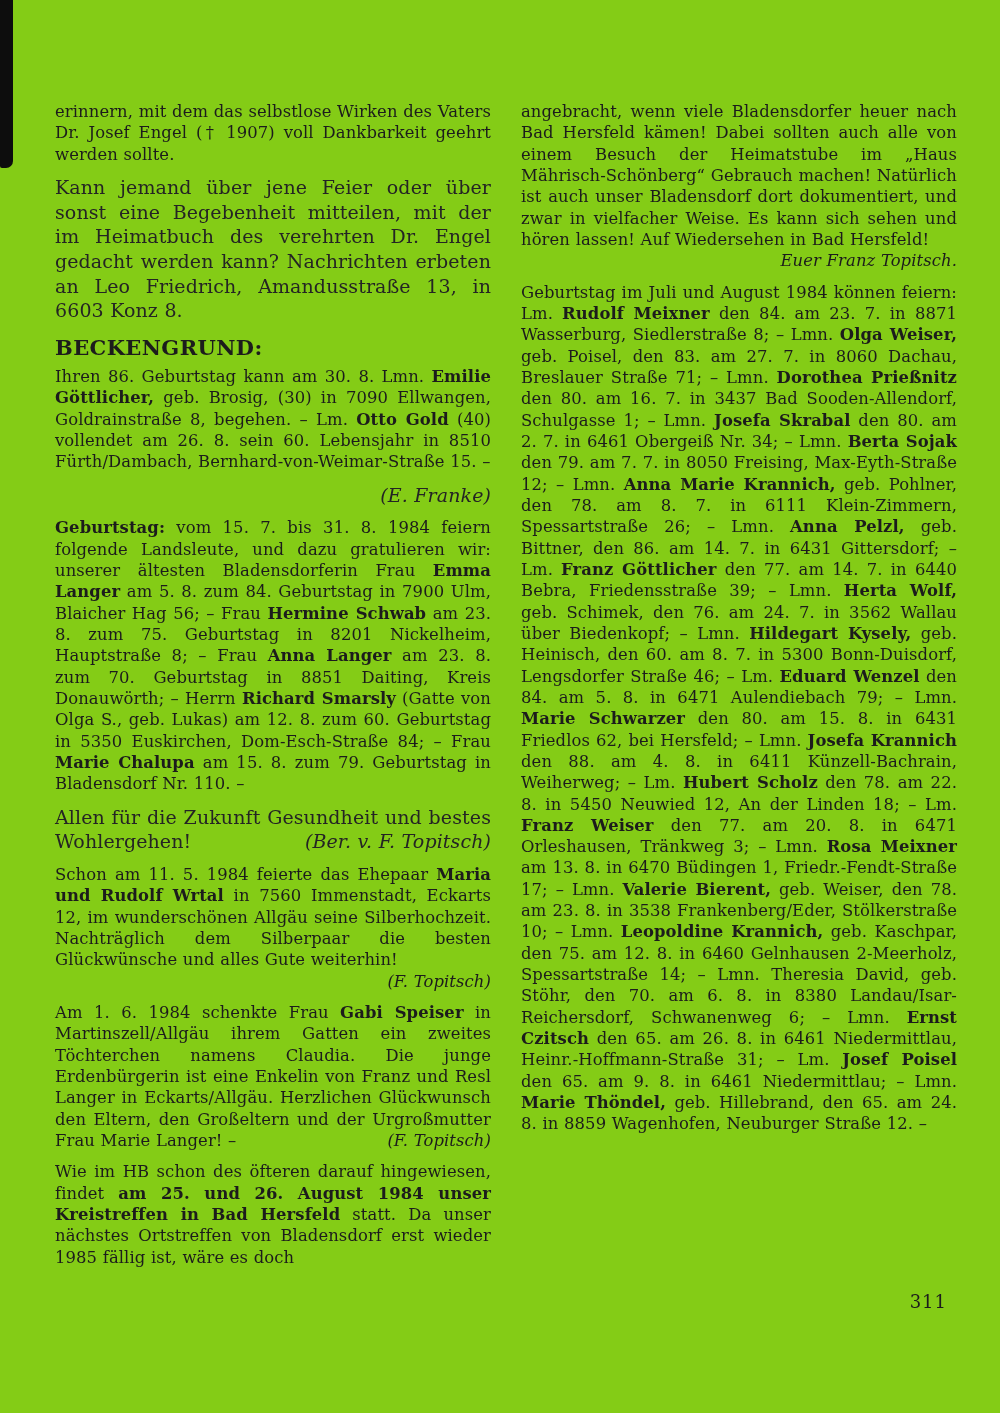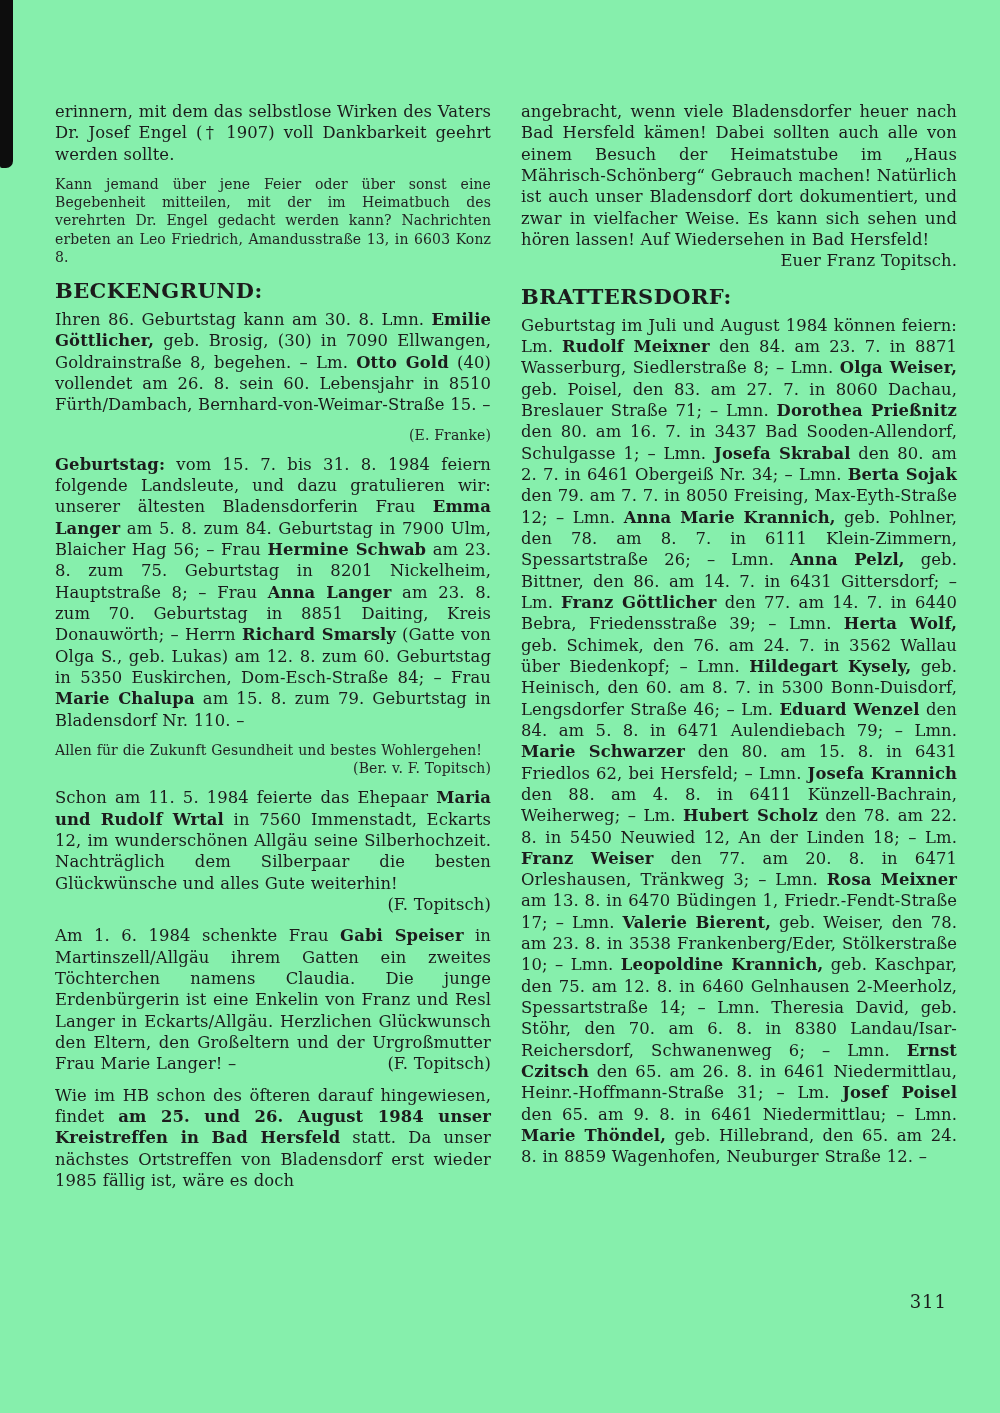--- a/index.html
+++ b/index.html
@@ -1,21 +1,21 @@
 <!DOCTYPE html>
 <html lang="de"><head>
 <meta charset="utf-8">
 <style>
   html, body { margin: 0; padding: 0; background: #d8d8d4; }
   .page {
     position: relative;
     width: 1000px;
     height: 1413px;
     margin: 0 auto;
-    background: #86efac;
+    background: #84cc16;
     overflow: hidden;
     font-family: "DejaVu Serif", "Liberation Serif", serif;
     color: #1c1c1c;
   }
   .scan-mark {
     position: absolute;
     left: 0; top: 0;
     width: 13px; height: 168px;
     background: #0d0d0d;
     border-radius: 0 0 7px 2px;
@@ -32,32 +32,32 @@
   .para {
     margin: 0 0 10px 0;
     text-align: justify;
     font-size: 16.4px;
     line-height: 1.3;
     letter-spacing: 0.1px;
     word-spacing: 0.3px;
   }
   .para::after { content: ""; display: block; clear: both; }
   .para.small {
-    font-size: 14px;
+    font-size: 19px;
     line-height: 1.3;
     color: #242424;
   }
   .heading {
     font-size: 21px;
     font-weight: bold;
     margin: 12px 0 6px 0;
     letter-spacing: 0.4px;
   }
   b { font-weight: bold; }
-  .sig { float: right; padding-left: 12px; }
+  .sig { float: right; padding-left: 12px; font-style: italic; }
   .page-number {
     position: absolute;
     right: 53px;
     top: 1291px;
     font-size: 18px;
     letter-spacing: 1px;
     text-align: center;
   }
 </style>
 </head>
@@ -73,18 +73,17 @@
         <p class="para"><span>Ihren 86. Geburtstag kann am 30. 8. Lmn. </span><b>Emilie Göttlicher,</b><span> geb. Brosig, (30) in 7090 Ellwangen, Goldrainstraße 8, begehen. – Lm. </span><b>Otto Gold</b><span> (40) vollendet am 26. 8. sein 60. Lebensjahr in 8510 Fürth/Dambach, Bernhard-von-Weimar-Straße 15. –</span></p>
         <p class="para small"><span class="sig">(E. Franke)</span></p>
         <p class="para"><b>Geburtstag:</b><span> vom 15. 7. bis 31. 8. 1984 feiern folgende Landsleute, und dazu gratulieren wir: unserer ältesten Bladensdorferin Frau </span><b>Emma Langer</b><span> am 5. 8. zum 84. Geburtstag in 7900 Ulm, Blaicher Hag 56; – Frau </span><b>Hermine Schwab</b><span> am 23. 8. zum 75. Geburtstag in 8201 Nickelheim, Hauptstraße 8; – Frau </span><b>Anna Langer</b><span> am 23. 8. zum 70. Geburtstag in 8851 Daiting, Kreis Donauwörth; – Herrn </span><b>Richard Smarsly</b><span> (Gatte von Olga S., geb. Lukas) am 12. 8. zum 60. Geburtstag in 5350 Euskirchen, Dom-Esch-Straße 84; – Frau </span><b>Marie Chalupa</b><span> am 15. 8. zum 79. Geburtstag in Bladensdorf Nr. 110. –</span></p>
         <p class="para small"><span>Allen für die Zukunft Gesundheit und bestes Wohlergehen!</span><span class="sig">(Ber. v. F. Topitsch)</span></p>
         <p class="para"><span>Schon am 11. 5. 1984 feierte das Ehepaar </span><b>Maria und Rudolf Wrtal</b><span> in 7560 Immenstadt, Eckarts 12, im wunderschönen Allgäu seine Silberhochzeit. Nachträglich dem Silberpaar die besten Glückwünsche und alles Gute weiterhin!</span><span class="sig">(F. Topitsch)</span></p>
         <p class="para"><span>Am 1. 6. 1984 schenkte Frau </span><b>Gabi Speiser</b><span> in Martinszell/Allgäu ihrem Gatten ein zweites Töchterchen namens Claudia. Die junge Erdenbürgerin ist eine Enkelin von Franz und Resl Langer in Eckarts/Allgäu. Herzlichen Glückwunsch den Eltern, den Großeltern und der Urgroßmutter Frau Marie Langer! –</span><span class="sig">(F. Topitsch)</span></p>
         <p class="para"><span>Wie im HB schon des öfteren darauf hingewiesen, findet </span><b>am 25. und 26. August 1984 unser Kreistreffen in Bad Hersfeld</b><span> statt. Da unser nächstes Ortstreffen von Bladensdorf erst wieder 1985 fällig ist, wäre es doch</span></p>
       </div>
     <div class="col">
         <p class="para"><span>angebracht, wenn viele Bladensdorfer heuer nach Bad Hersfeld kämen! Dabei sollten auch alle von einem Besuch der Heimatstube im „Haus Mährisch-Schönberg“ Gebrauch machen! Natürlich ist auch unser Bladensdorf dort dokumentiert, und zwar in vielfacher Weise. Es kann sich sehen und hören lassen! Auf Wiedersehen in Bad Hersfeld!</span><span class="sig">Euer Franz Topitsch.</span></p>
-        <h3 class="heading">BRATTERSDORF:</h3>
         <p class="para"><span>Geburtstag im Juli und August 1984 können feiern: Lm. </span><b>Rudolf Meixner</b><span> den 84. am 23. 7. in 8871 Wasserburg, Siedlerstraße 8; – Lmn. </span><b>Olga Weiser,</b><span> geb. Poisel, den 83. am 27. 7. in 8060 Dachau, Breslauer Straße 71; – Lmn. </span><b>Dorothea Prießnitz</b><span> den 80. am 16. 7. in 3437 Bad Sooden-Allendorf, Schulgasse 1; – Lmn. </span><b>Josefa Skrabal</b><span> den 80. am 2. 7. in 6461 Obergeiß Nr. 34; – Lmn. </span><b>Berta Sojak</b><span> den 79. am 7. 7. in 8050 Freising, Max-Eyth-Straße 12; – Lmn. </span><b>Anna Marie Krannich,</b><span> geb. Pohlner, den 78. am 8. 7. in 6111 Klein-Zimmern, Spessartstraße 26; – Lmn. </span><b>Anna Pelzl,</b><span> geb. Bittner, den 86. am 14. 7. in 6431 Gittersdorf; – Lm. </span><b>Franz Göttlicher</b><span> den 77. am 14. 7. in 6440 Bebra, Friedensstraße 39; – Lmn. </span><b>Herta Wolf,</b><span> geb. Schimek, den 76. am 24. 7. in 3562 Wallau über Biedenkopf; – Lmn. </span><b>Hildegart Kysely,</b><span> geb. Heinisch, den 60. am 8. 7. in 5300 Bonn-Duisdorf, Lengsdorfer Straße 46; – Lm. </span><b>Eduard Wenzel</b><span> den 84. am 5. 8. in 6471 Aulendiebach 79; – Lmn. </span><b>Marie Schwarzer</b><span> den 80. am 15. 8. in 6431 Friedlos 62, bei Hersfeld; – Lmn. </span><b>Josefa Krannich</b><span> den 88. am 4. 8. in 6411 Künzell-Bachrain, Weiherweg; – Lm. </span><b>Hubert Scholz</b><span> den 78. am 22. 8. in 5450 Neuwied 12, An der Linden 18; – Lm. </span><b>Franz Weiser</b><span> den 77. am 20. 8. in 6471 Orleshausen, Tränkweg 3; – Lmn. </span><b>Rosa Meixner</b><span> am 13. 8. in 6470 Büdingen 1, Friedr.-Fendt-Straße 17; – Lmn. </span><b>Valerie Bierent,</b><span> geb. Weiser, den 78. am 23. 8. in 3538 Frankenberg/Eder, Stölkerstraße 10; – Lmn. </span><b>Leopoldine Krannich,</b><span> geb. Kaschpar, den 75. am 12. 8. in 6460 Gelnhausen 2-Meerholz, Spessartstraße 14; – Lmn. Theresia David, geb. Stöhr, den 70. am 6. 8. in 8380 Landau/Isar-Reichersdorf, Schwanenweg 6; – Lmn. </span><b>Ernst Czitsch</b><span> den 65. am 26. 8. in 6461 Niedermittlau, Heinr.-Hoffmann-Straße 31; – Lm. </span><b>Josef Poisel</b><span> den 65. am 9. 8. in 6461 Niedermittlau; – Lmn. </span><b>Marie Thöndel,</b><span> geb. Hillebrand, den 65. am 24. 8. in 8859 Wagenhofen, Neuburger Straße 12. –</span></p>
       </div>
   </div>
   <div class="page-number">311</div>
 </div>
 
 </body></html>

